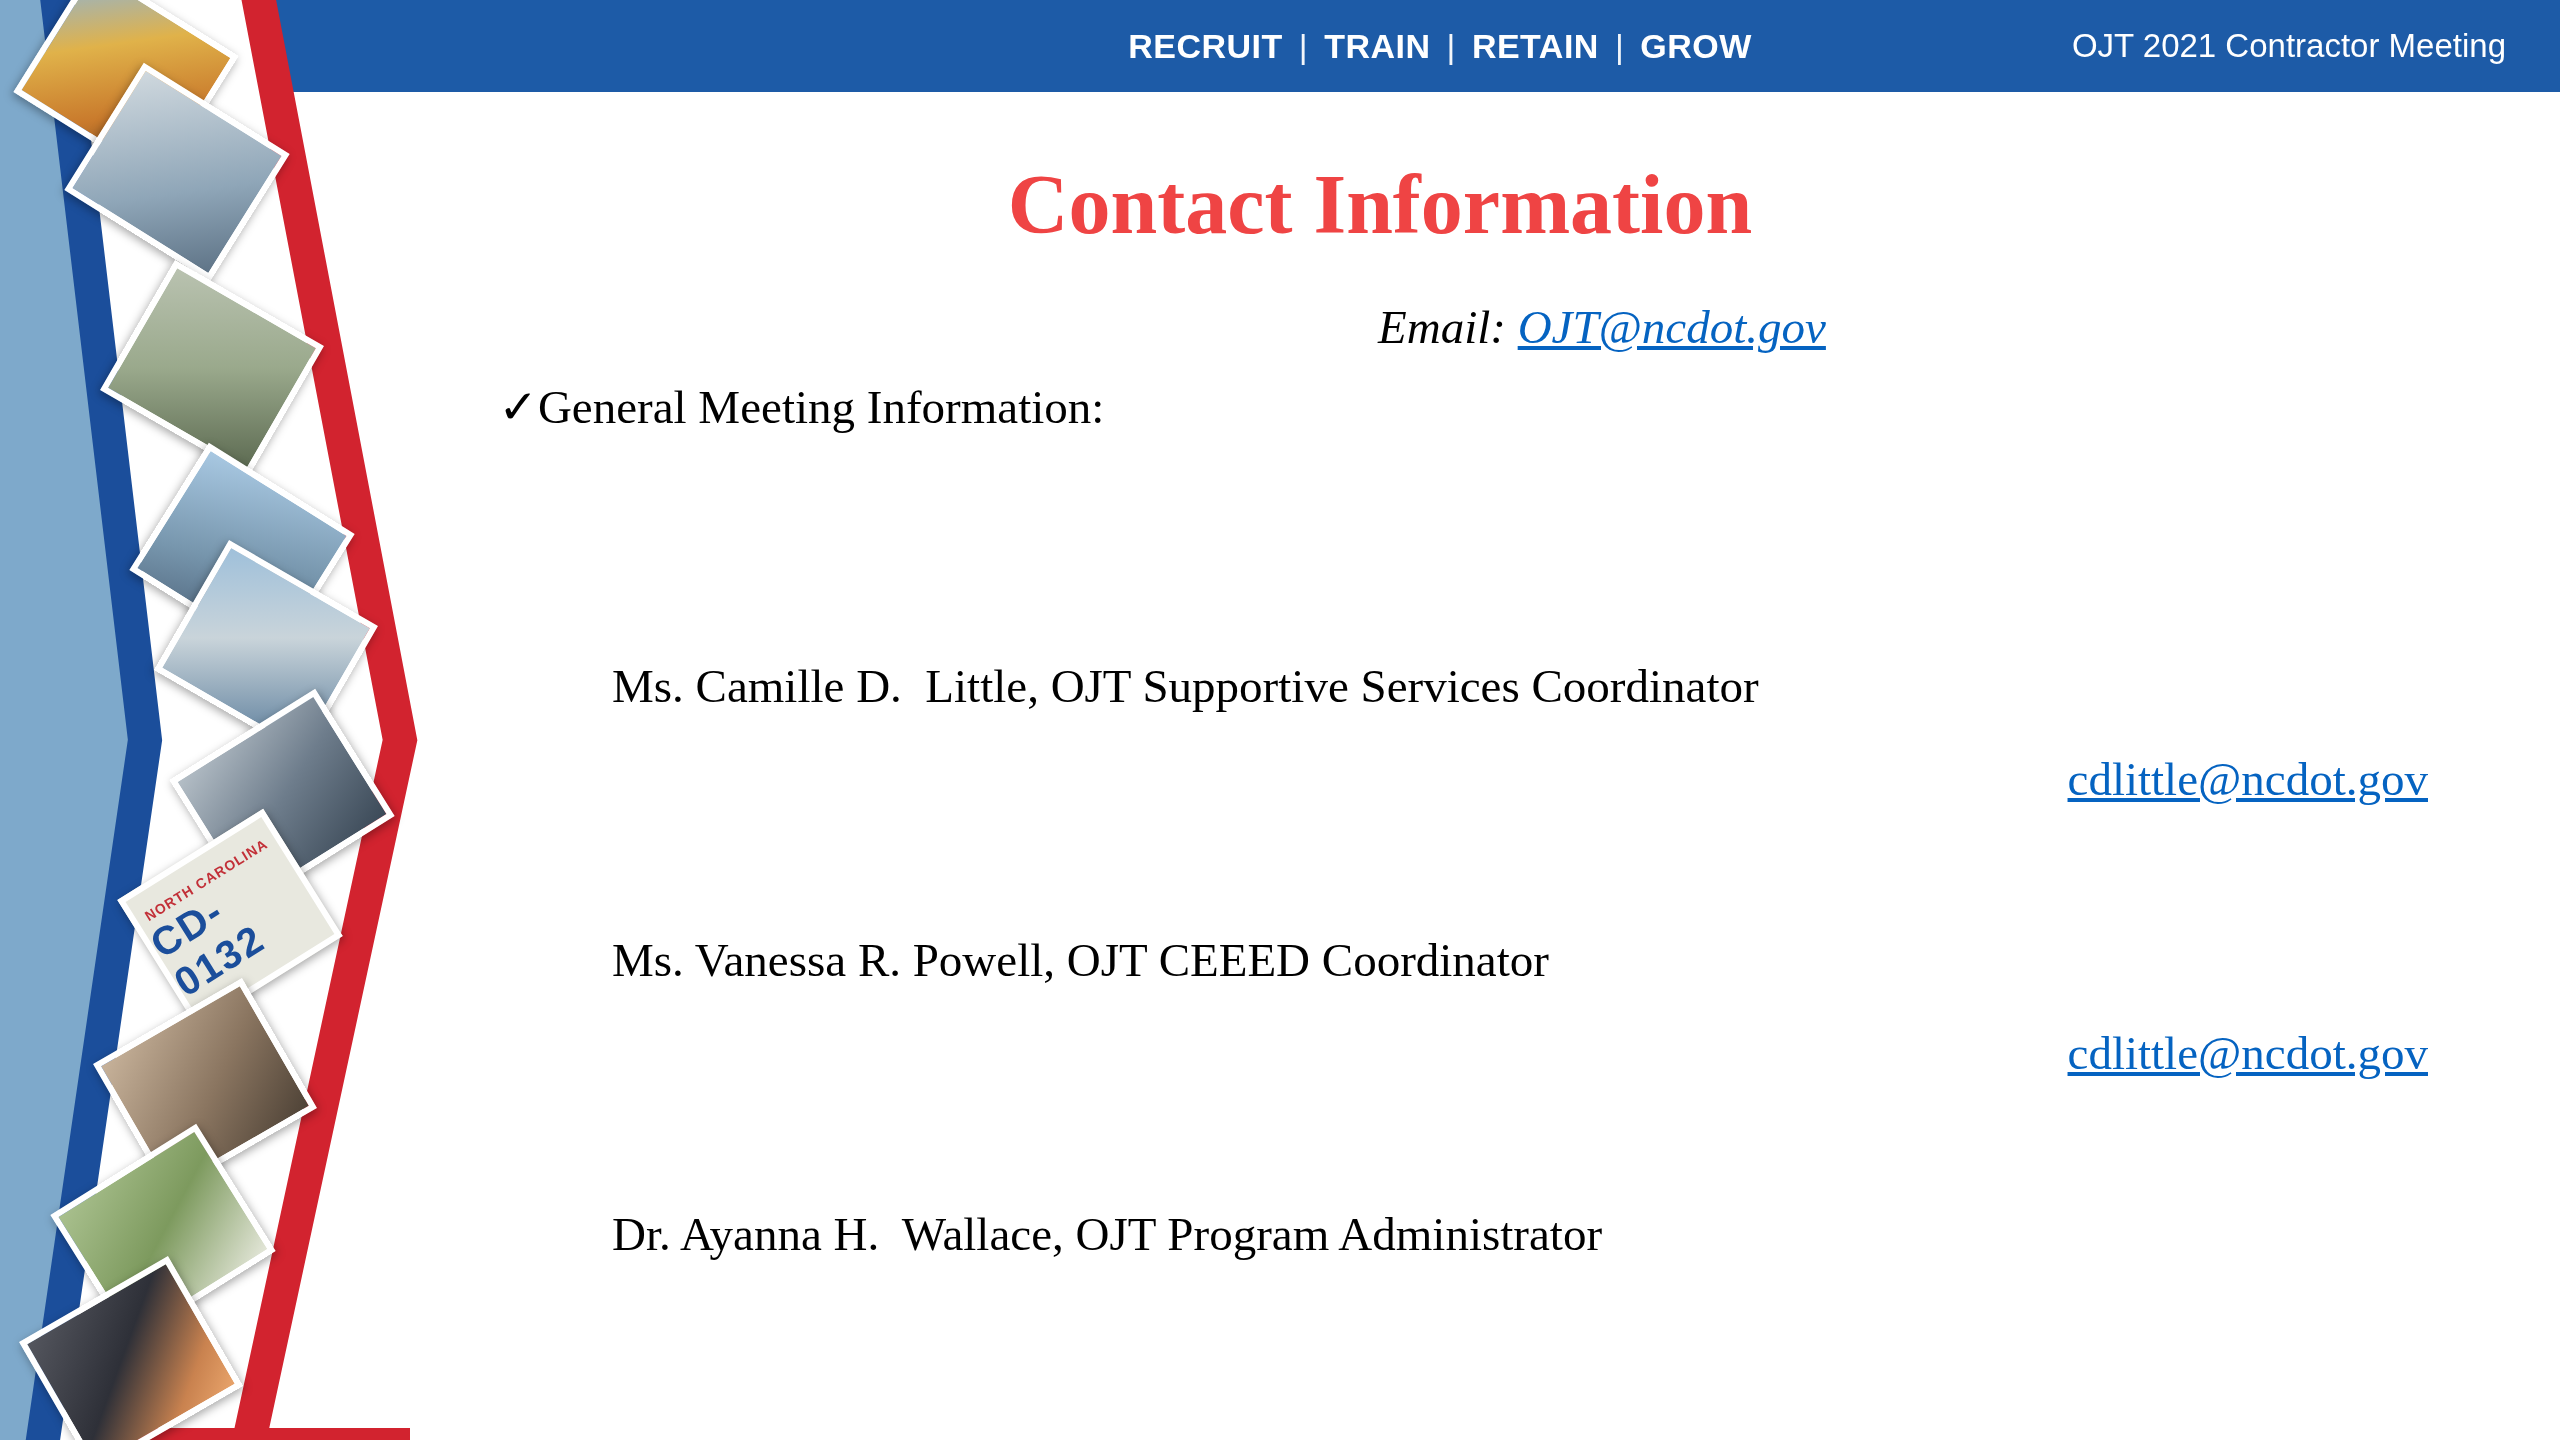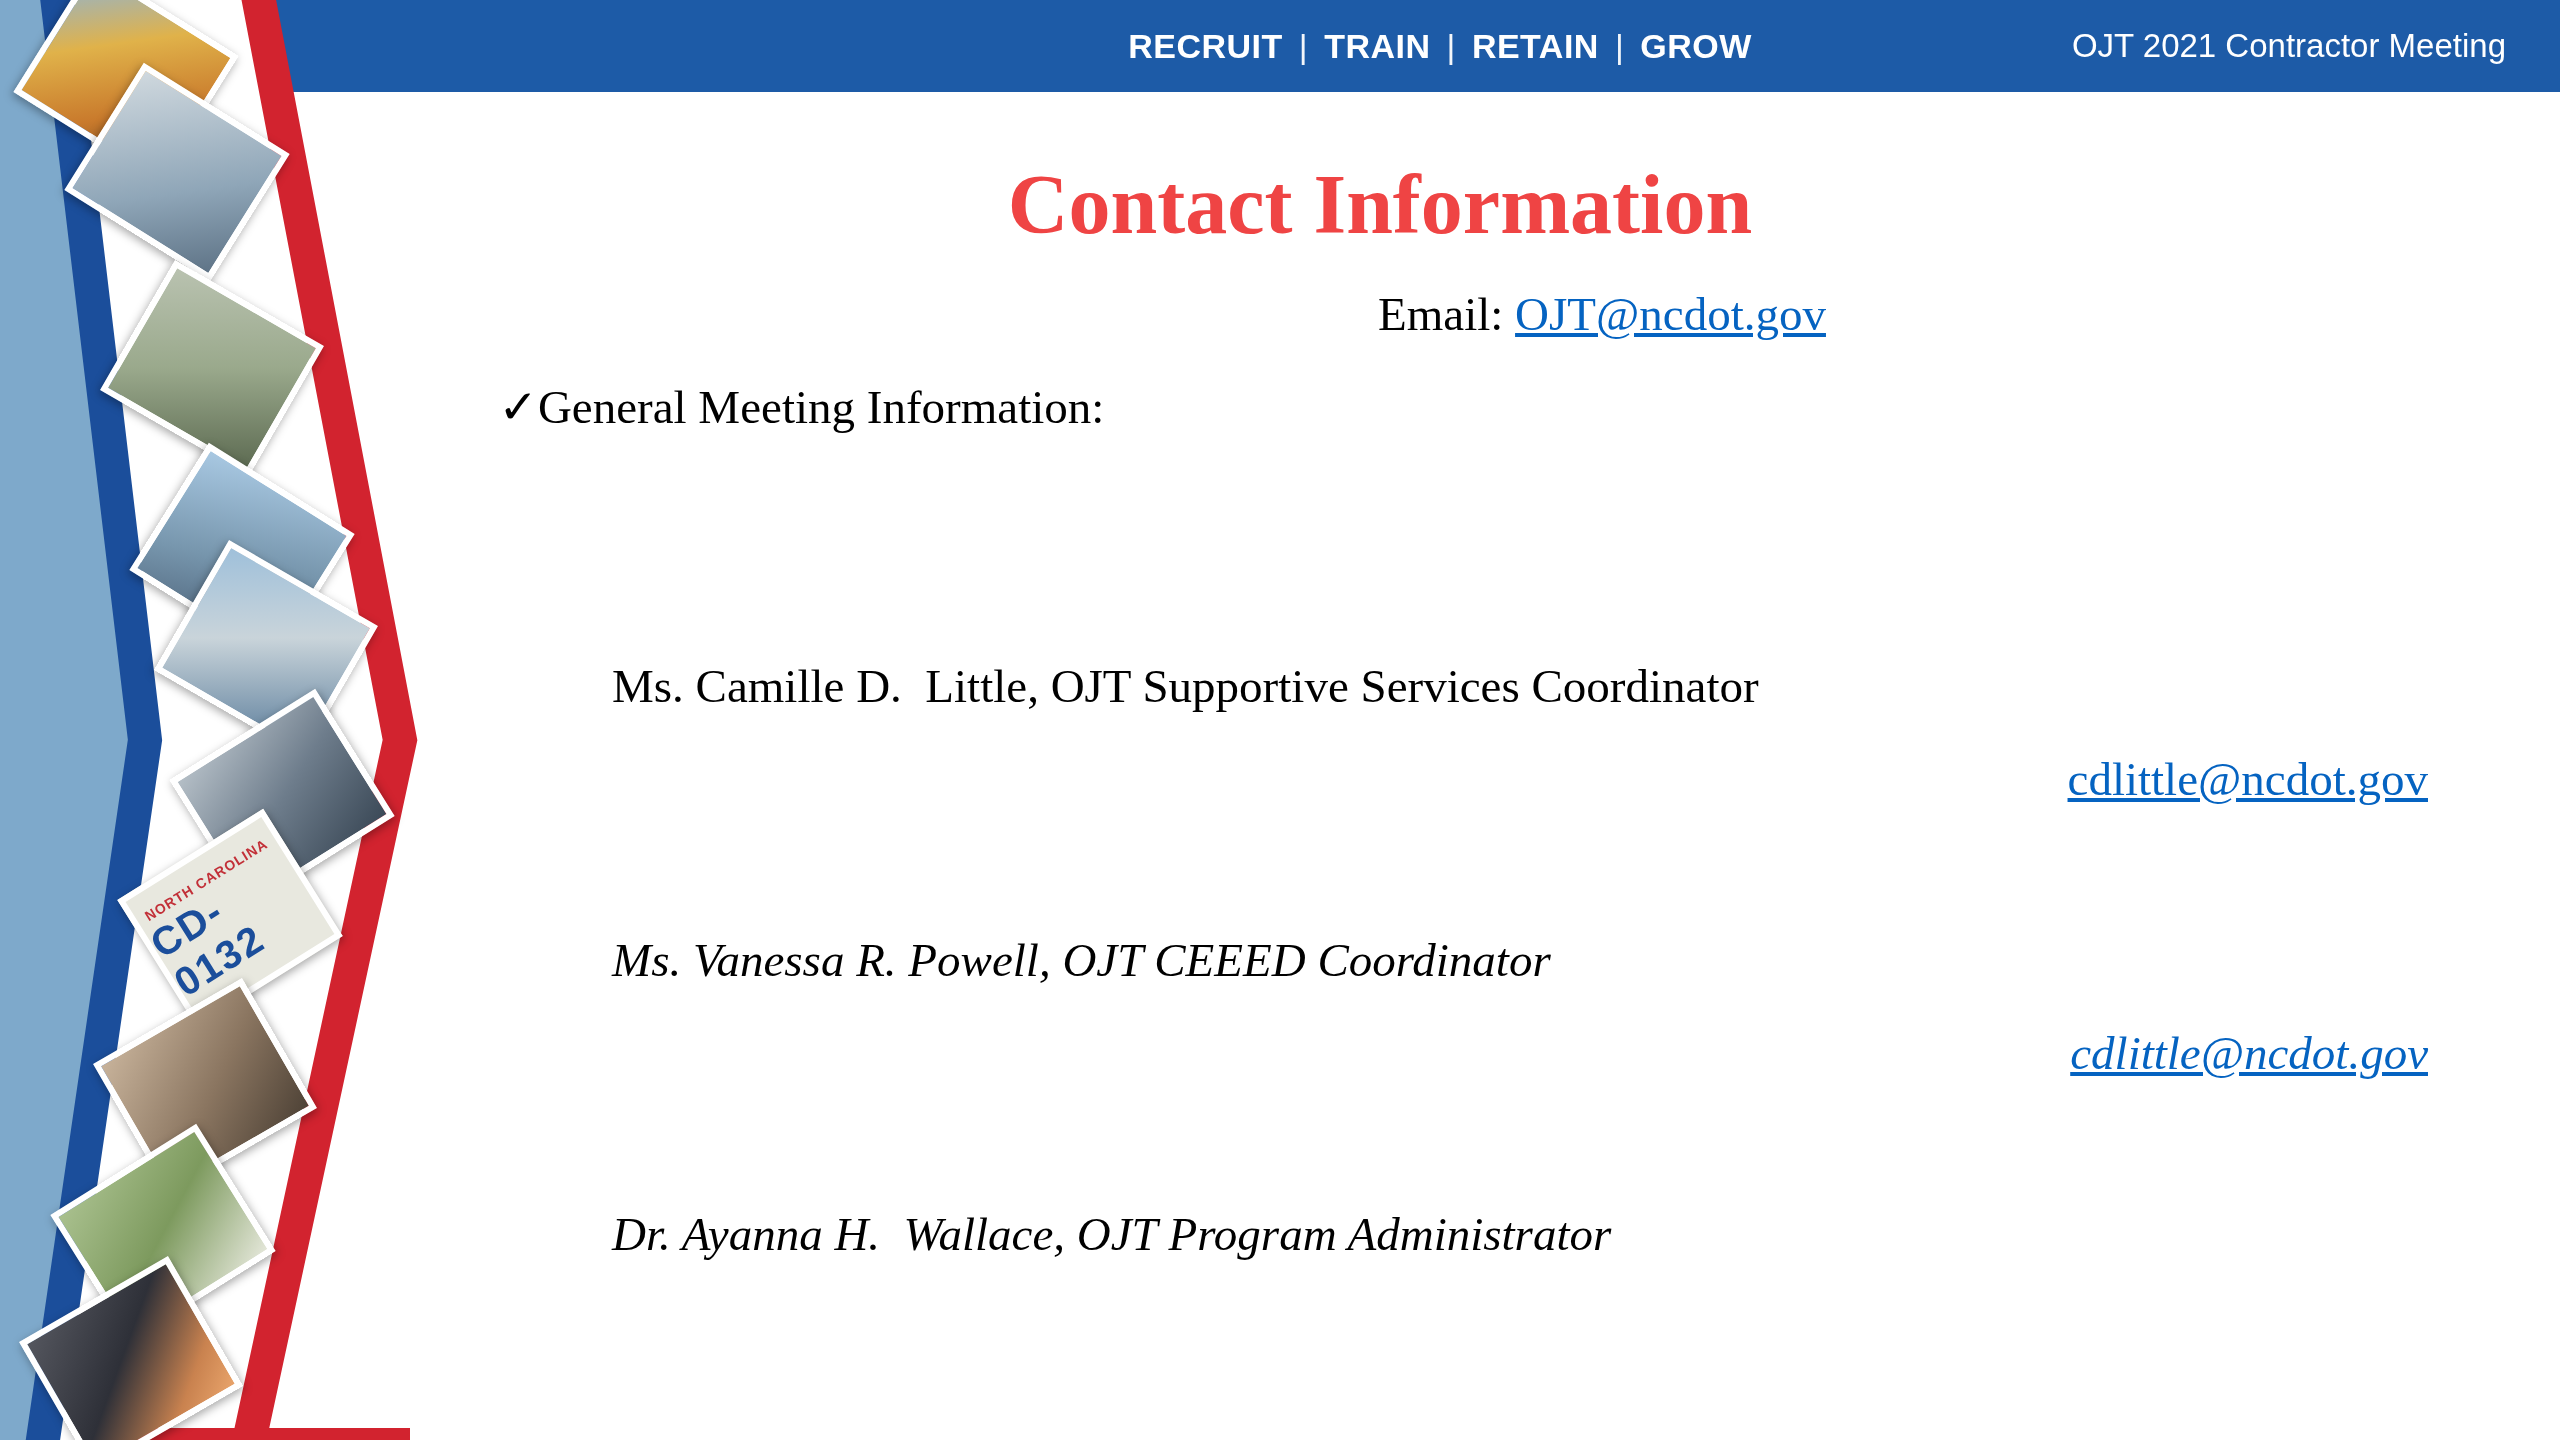--- a/index.html
+++ b/index.html
@@ -52,23 +52,23 @@
   
   .title{
     position:absolute;left:300px;top:100px;width:2160px;text-align:center;
     font-size:84px;font-weight:700;color:#ef4444;z-index:2;
   }
   .content{
     position:absolute;left:428px;top:268px;width:2000px;z-index:2;
     font-size:47px;color:#000000;
   }
   .general-line{position:relative;line-height:93px;white-space:pre-wrap;}
-  .email-block{position:absolute;left:950px;top:0;white-space:pre-wrap;}
+  .email-block{position:absolute;left:950px;top:13px;white-space:pre-wrap;font-style:italic;}
   .contact-group{margin-left:184px;}
-  .contact-group + .contact-group{margin-top:88px;font-style:italic;}
+  .contact-group + .contact-group{margin-top:88px;}
   .contact-name{line-height:93px;white-space:pre-wrap;}
   .contact-email-line{line-height:93px;text-align:right;}
   a.link{color:#0563c1;text-decoration:underline;cursor:pointer;}
 </style>
 </head>
 <body>
 
 <div class="slide">
 
   <div class="topbar">

